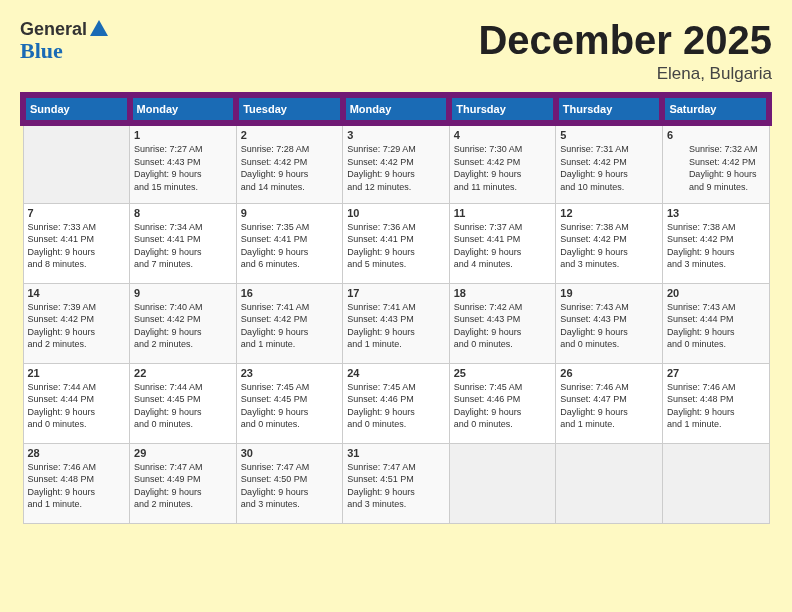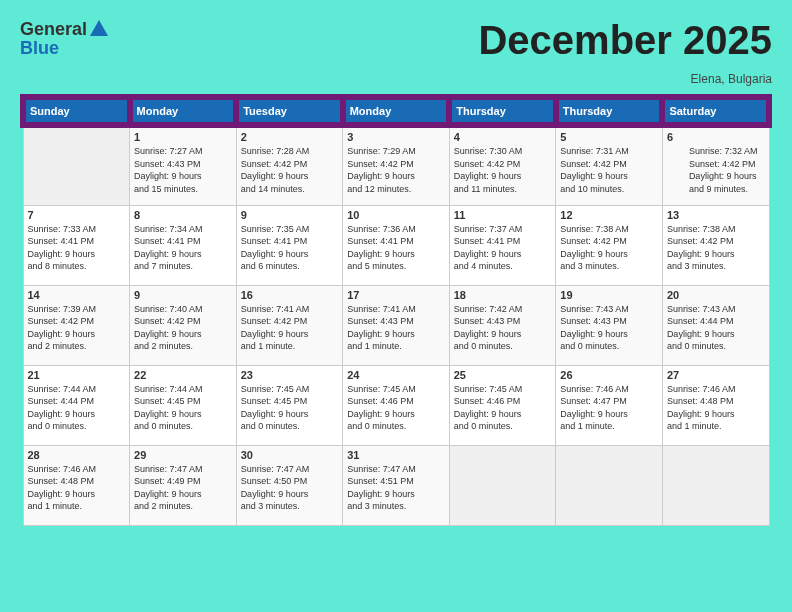--- a/index.html
+++ b/index.html
@@ -7,21 +7,21 @@
       font-family: Arial, sans-serif;
       background: #fff;
       width: 792px;
       height: 612px;
       overflow: hidden;
     }
     .page {
       width: 792px;
       height: 612px;
       padding: 18px 20px 10px 20px;
-      background: #5eead4;
+      background: #fef9c3;
     }
     .header {
       display: flex;
       justify-content: space-between;
       align-items: flex-start;
       margin-bottom: 8px;
     }
     .logo {
       display: flex;
       align-items: center;
@@ -29,23 +29,23 @@
     .title-block {
       text-align: right;
     }
     .month-title {
       font-size: 40px;
       font-weight: bold;
       color: #222;
       line-height: 1.1;
     }
     .location {
-      font-size: 12px;
+      font-size: 17px;
       color: #444;
-      margin-top: 10px;
+      margin-top: 2px;
     }
     table {
       width: 100%;
       border-collapse: collapse;
       table-layout: fixed;
     }
     thead tr th {
       background: #1a6bb5;
       color: #fff;
       font-size: 11px;
@@ -87,21 +87,21 @@
 <div class="page">
   <div class="header">
     <div class="logo">
       <div>
         <div style="display:flex;align-items:center;">
           <span style="font-size:18px;font-weight:bold;color:#333;">General</span>
           <svg width="22" height="22" viewBox="0 0 22 22" style="margin:0 1px;">
             <polygon points="11,2 20,18 2,18" fill="#1a6bb5"></polygon>
           </svg>
         </div>
-        <span style="font-size:18px;font-weight:bold;color:#1a6bb5;display:block;margin-top:-2px;">Blue</span>
+        <span style="font-size:22px;font-weight:bold;color:#1a6bb5;display:block;margin-top:-2px;font-family:Liberation Serif, serif;">Blue</span>
       </div>
     </div>
     <div class="title-block">
       <div class="month-title">December 2025</div>
       <div class="location">Elena, Bulgaria</div>
     </div>
   </div>
 
   <table>
     <thead>

